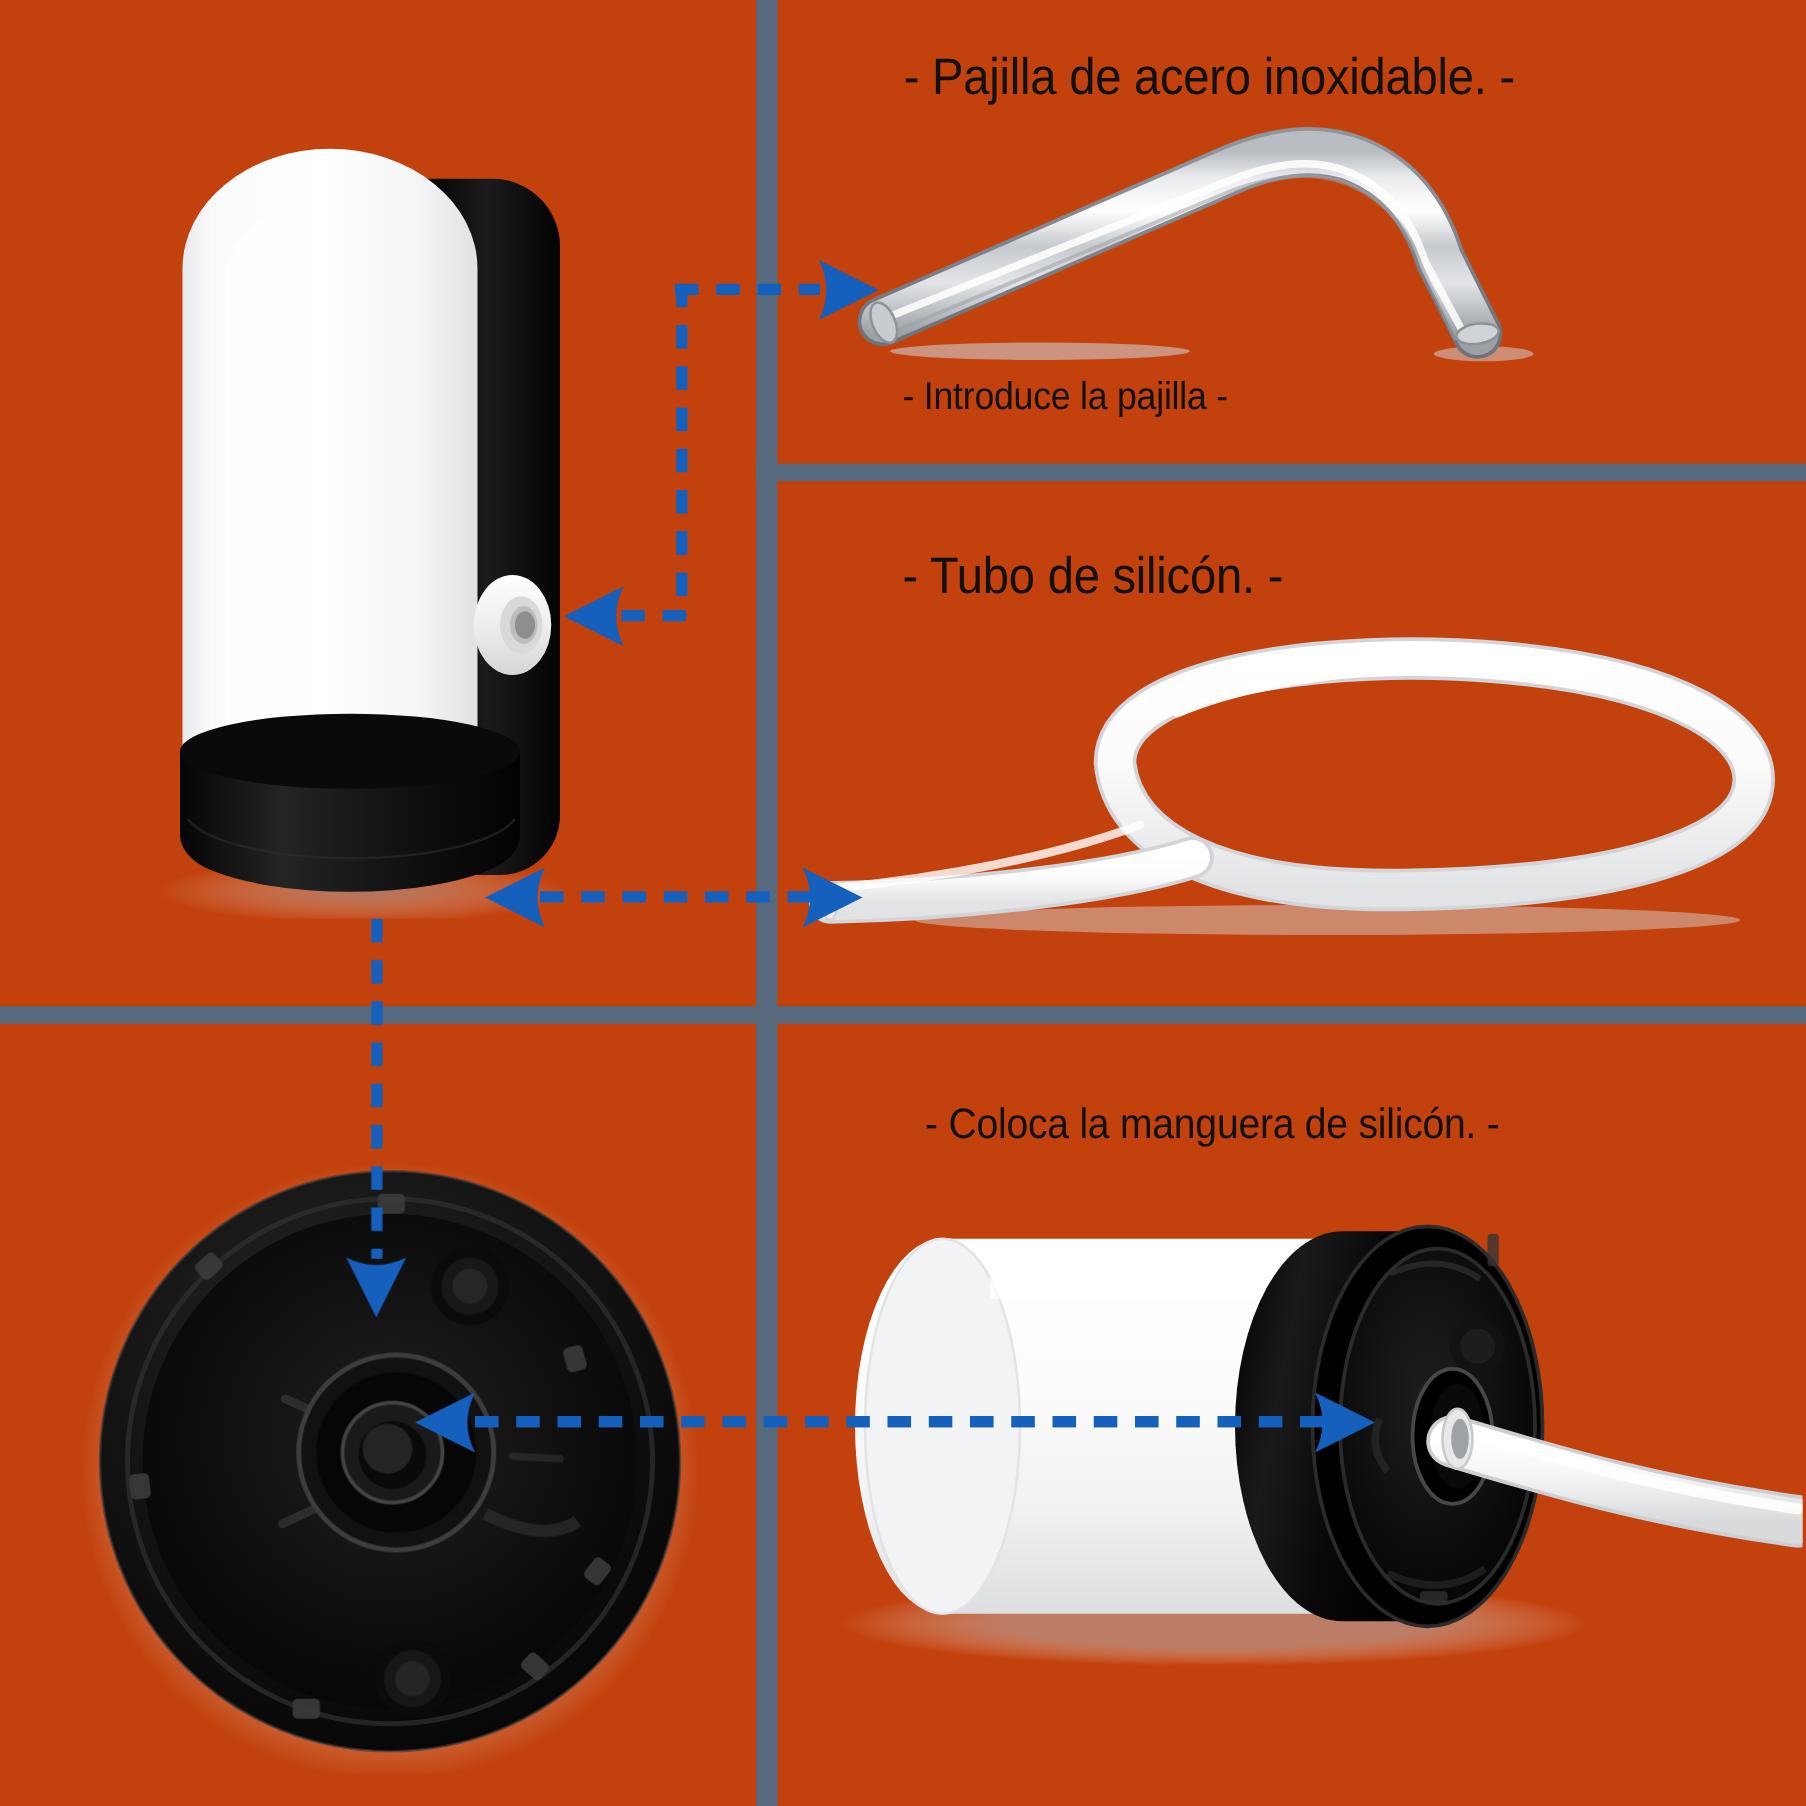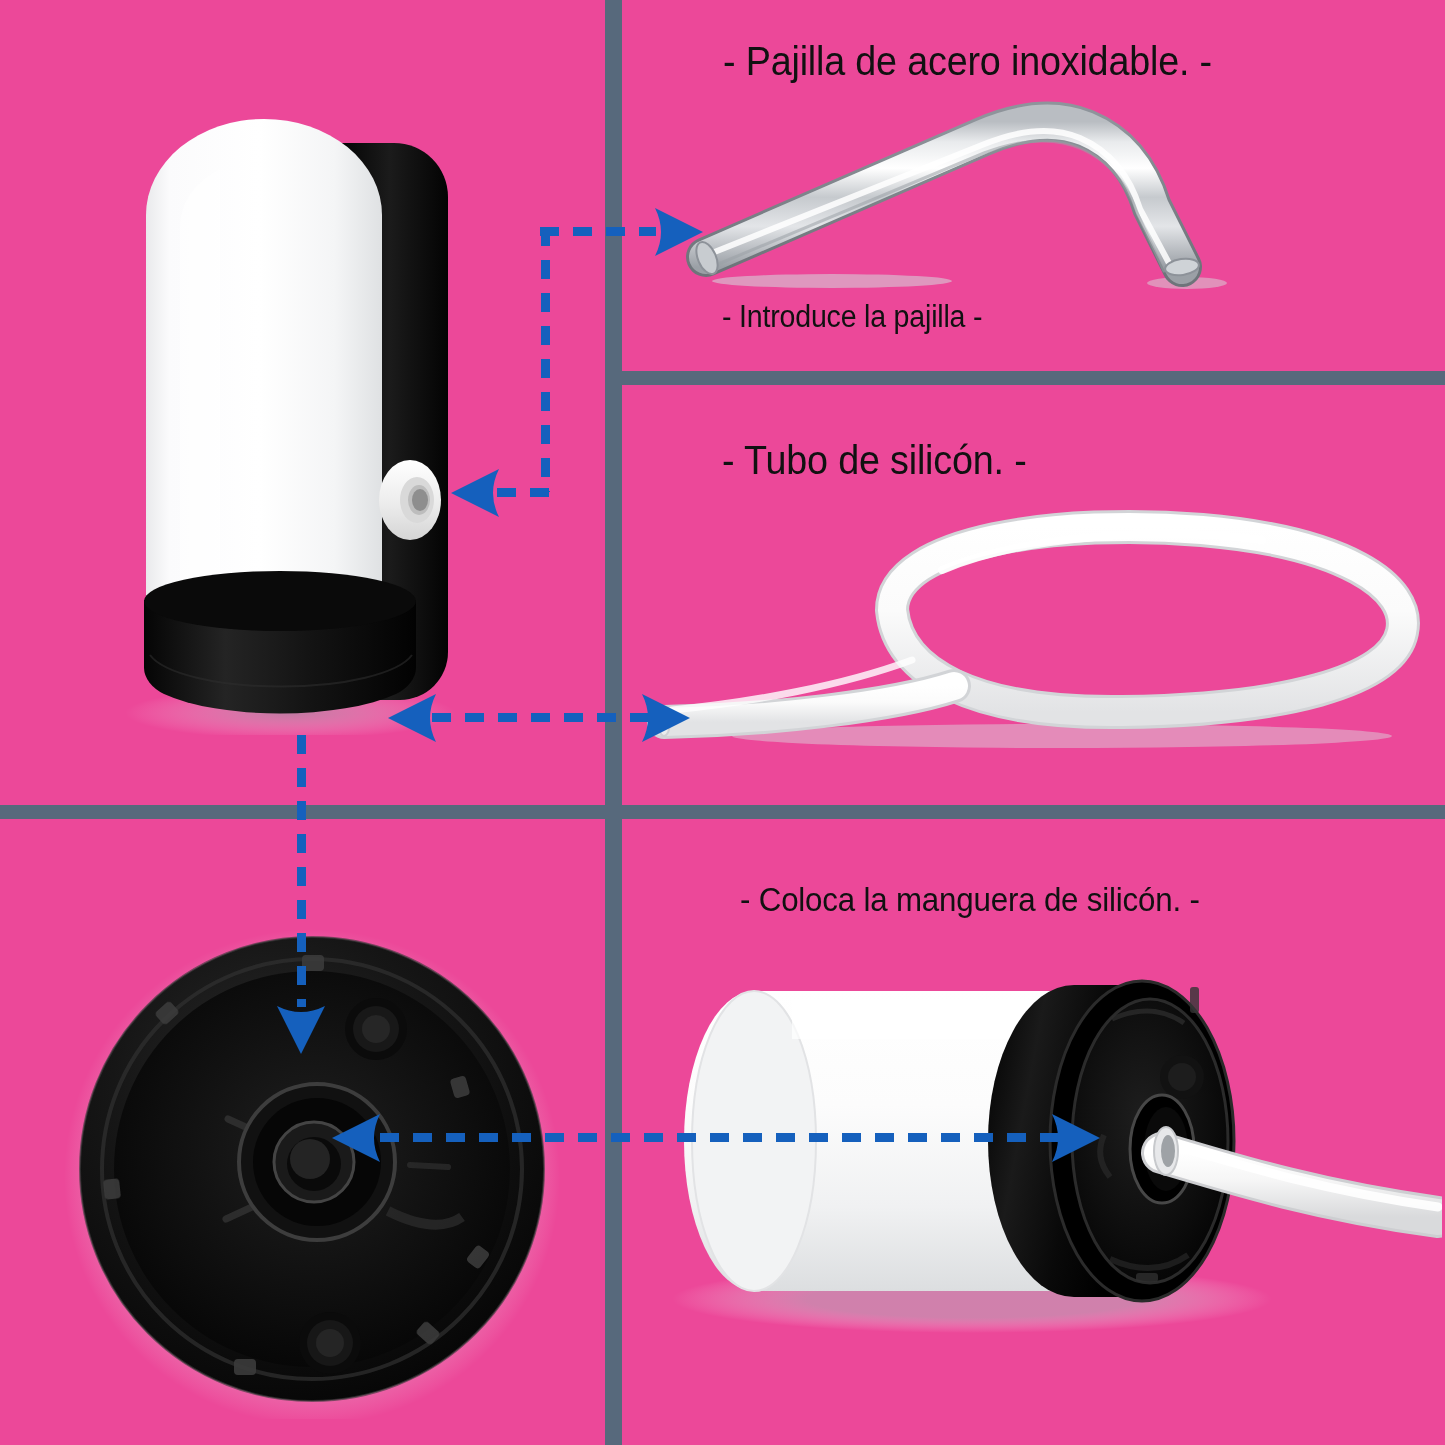--- a/index.html
+++ b/index.html
@@ -1,21 +1,21 @@
 <!DOCTYPE html>
 <html><head>
 <meta charset="utf-8">
 <style>
   html,body{margin:0;padding:0;background:#fff;}
   body{
     width:1445px;height:1445px;
     font-family:"Liberation Sans","DejaVu Sans",sans-serif;
     overflow:hidden;
   }
-  #stage{position:relative;width:1445px;height:1445px;background:#ec4899;overflow:hidden;}
+  #stage{position:relative;width:1445px;height:1445px;background:#c2410c;overflow:hidden;}
 
   
   .divider{position:absolute;background:#57697c;}
   #divider-vertical{left:605px;top:0;width:17px;height:1445px;}
   #divider-horizontal-main{left:0;top:805px;width:1445px;height:14px;}
   #divider-horizontal-right{left:605px;top:371px;width:840px;height:14px;}
 
   
   .caption{
     position:absolute;

